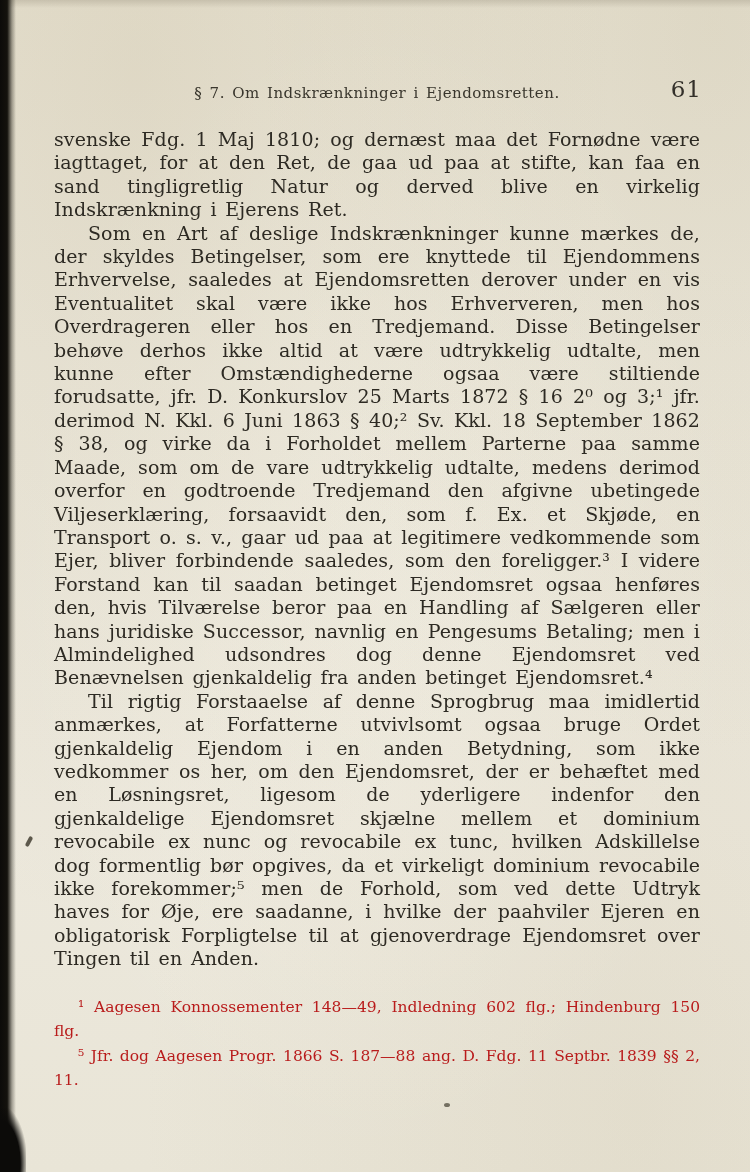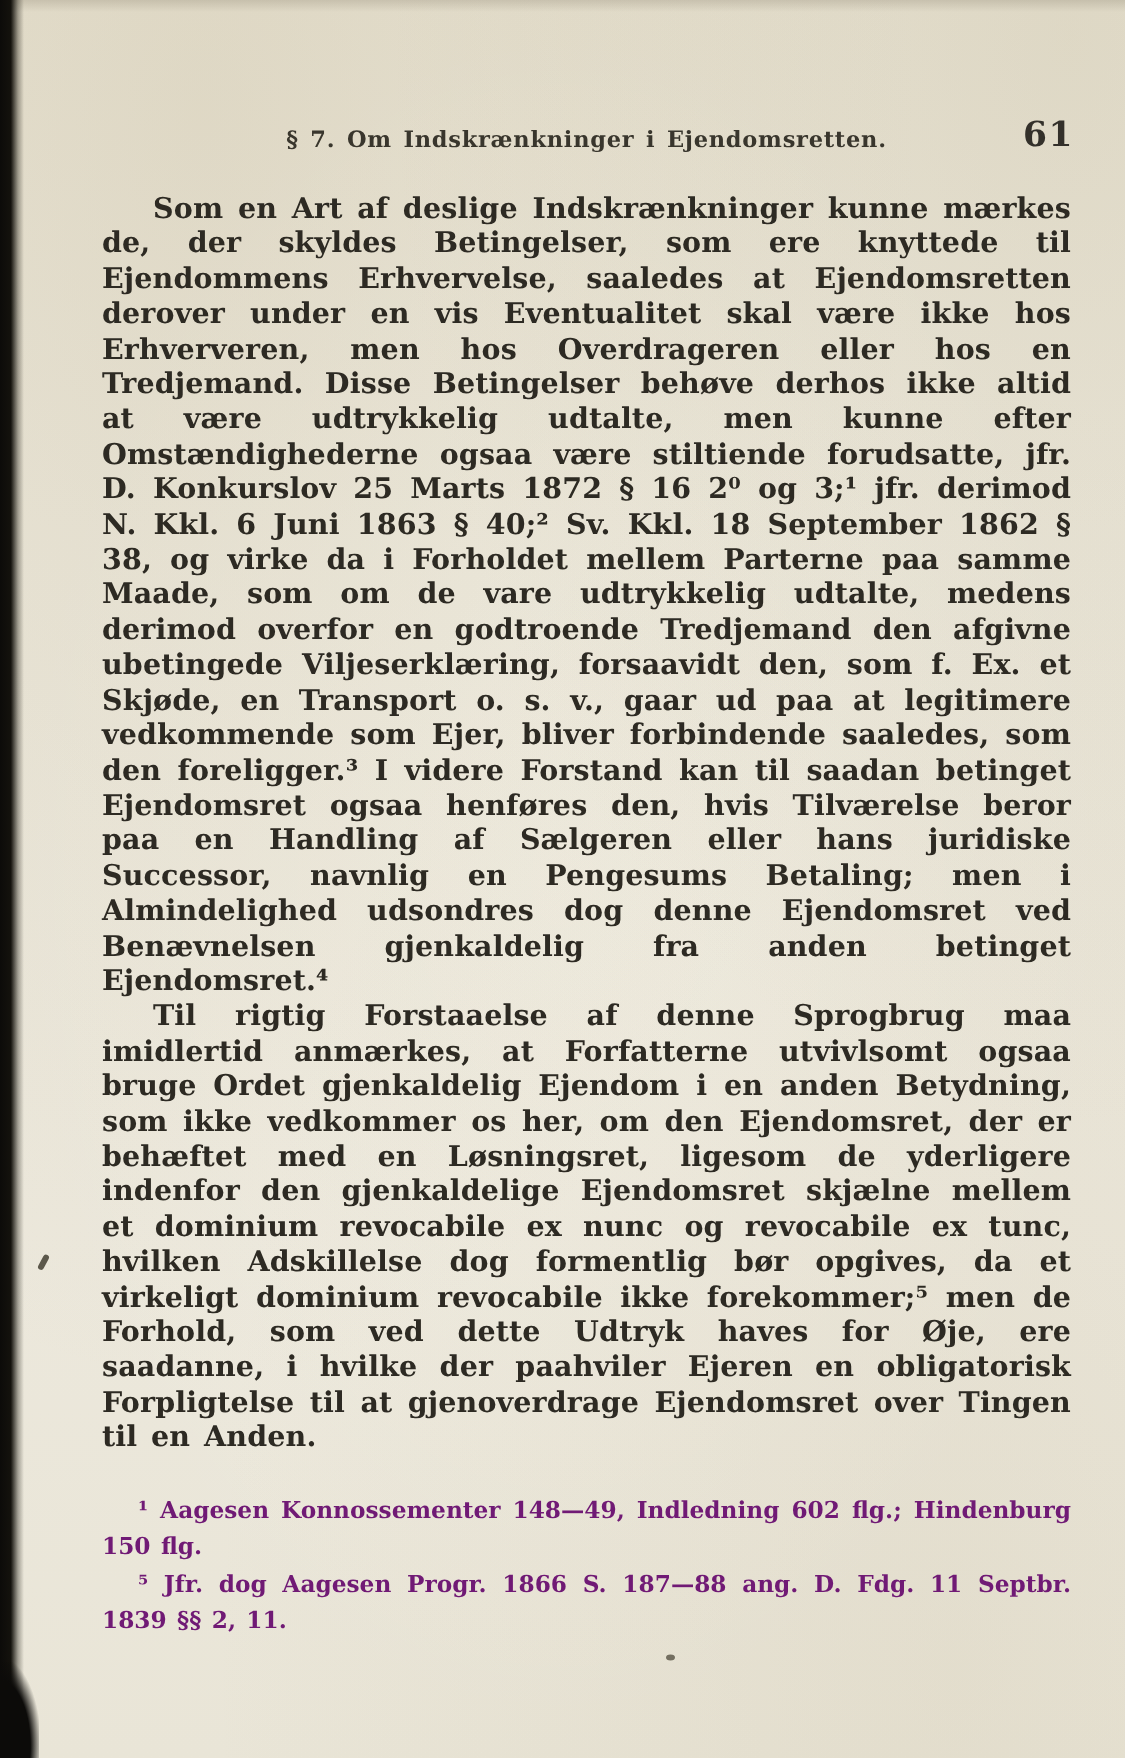--- a/index.html
+++ b/index.html
@@ -39,25 +39,24 @@
     background: linear-gradient(180deg, rgba(90,80,60,0.18), rgba(90,80,60,0));
     z-index: 1;
   }
 
   .speck { position: absolute; background: #433e31; z-index: 3; }
   .speck-1 { left: 27px; top: 836px; width: 4px; height: 11px; transform: rotate(28deg); border-radius: 2px; opacity: 0.85; }
   .speck-2 { left: 444px; top: 1103px; width: 6px; height: 4px; border-radius: 50%; opacity: 0.7; }
 
   .page {
     position: absolute;
-    left: 68px;
+    left: 54px;
     top: 84px;
     width: 646px;
     z-index: 4;
-    font-weight: bold;
   }
 
   .header {
     position: relative;
     text-align: center;
     font-size: 15px;
     letter-spacing: 0.5px;
     color: #39362d;
     margin-bottom: 26px;
     word-spacing: 2px;
@@ -77,21 +76,21 @@
     font-size: 19px;
     line-height: 23.4px;
     word-spacing: 2.5px;
     letter-spacing: 0.1px;
   }
   .para { text-indent: 34px; }
   .para.no-indent { text-indent: 0; }
 
   .footnotes {
     margin-top: 24px;
-    color: #701a75;
+    color: #b91c1c;
   }
   .footnote {
     margin: 0;
     text-align: justify;
     text-indent: 24px;
     font-size: 15.5px;
     line-height: 24.5px;
     word-spacing: 1.5px;
   }
 </style>
@@ -105,20 +104,21 @@
 <div class="speck speck-2"></div>
 
 <div class="page">
 
   <div class="header">
     <span class="running-title">§ 7.  Om Indskrænkninger i Ejendomsretten.</span>
     <span class="page-number">61</span>
   </div>
 
   <div class="body-text">
+    <p class="para no-indent">svenske Fdg. 1 Maj 1810; og dernæst maa det Fornødne være iagttaget, for at den Ret, de gaa ud paa at stifte, kan faa en sand tingligretlig Natur og derved blive en virkelig Indskrænkning i Ejerens Ret.</p>
     <p class="para">Som en Art af deslige Indskrænkninger kunne mærkes de, der skyldes Betingelser, som ere knyttede til Ejendommens Erhvervelse, saaledes at Ejendomsretten derover under en vis Eventualitet skal være ikke hos Erhververen, men hos Overdrageren eller hos en Tredjemand.  Disse Betingelser behøve derhos ikke altid at være udtrykkelig udtalte, men kunne efter Omstændighederne ogsaa være stiltiende forudsatte, jfr. D. Konkurslov 25 Marts 1872 § 16 2⁰ og 3;¹ jfr. derimod N. Kkl. 6 Juni 1863 § 40;² Sv. Kkl. 18 September 1862 § 38, og virke da i Forholdet mellem Parterne paa samme Maade, som om de vare udtrykkelig udtalte, medens derimod overfor en godtroende Tredjemand den afgivne ubetingede Viljeserklæring, forsaavidt den, som f. Ex. et Skjøde, en Transport o. s. v., gaar ud paa at legitimere vedkommende som Ejer, bliver forbindende saaledes, som den foreligger.³  I videre Forstand kan til saadan betinget Ejendomsret ogsaa henføres den, hvis Tilværelse beror paa en Handling af Sælgeren eller hans juridiske Successor, navnlig en Pengesums Betaling; men i Almindelighed udsondres dog denne Ejendomsret ved Benævnelsen gjenkaldelig fra anden betinget Ejendomsret.⁴</p>
     <p class="para">Til rigtig Forstaaelse af denne Sprogbrug maa imidlertid anmærkes, at Forfatterne utvivlsomt ogsaa bruge Ordet gjenkaldelig Ejendom i en anden Betydning, som ikke vedkommer os her, om den Ejendomsret, der er behæftet med en Løsningsret, ligesom de yderligere indenfor den gjenkaldelige Ejendomsret skjælne mellem et dominium revocabile ex nunc og revocabile ex tunc, hvilken Adskillelse dog formentlig bør opgives, da et virkeligt dominium revocabile ikke forekommer;⁵ men de Forhold, som ved dette Udtryk haves for Øje, ere saadanne, i hvilke der paahviler Ejeren en obligatorisk Forpligtelse til at gjenoverdrage Ejendomsret over Tingen til en Anden.</p>
   </div>
 
   <div class="footnotes">
     <p class="footnote">¹ Aagesen Konnossementer 148—49, Indledning 602 flg.; Hindenburg 150 flg.</p>
     <p class="footnote">⁵ Jfr. dog Aagesen Progr. 1866 S. 187—88 ang. D. Fdg. 11 Septbr. 1839 §§ 2, 11.</p>
   </div>
 
 </div>

